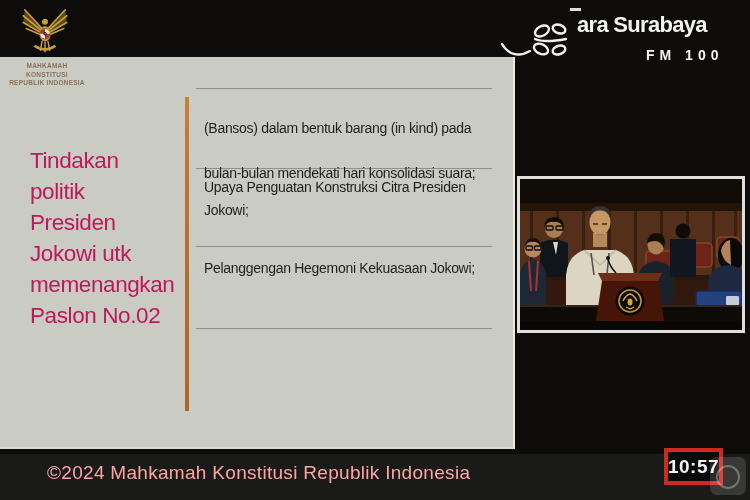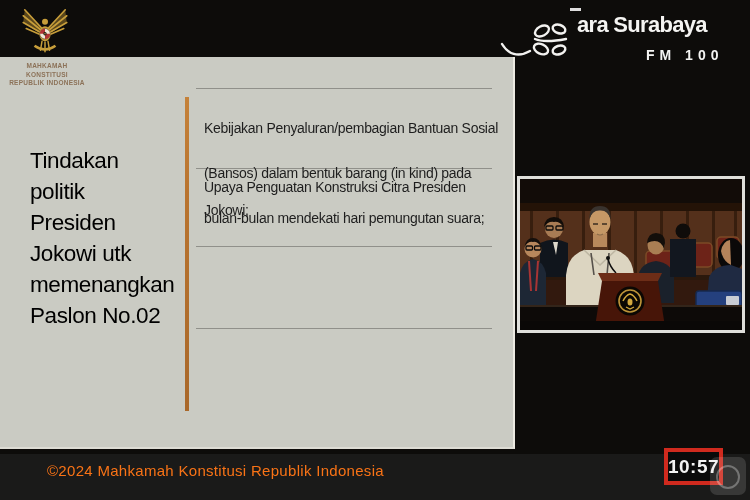--- a/index.html
+++ b/index.html
@@ -5,21 +5,21 @@
   html,body{margin:0;padding:0;background:#000;}
   .stage{position:relative;width:750px;height:500px;background:#0d0c0a;overflow:hidden;
          font-family:"Liberation Sans",sans-serif;}
 
   
   .slide{position:absolute;left:0;top:57px;width:515px;height:392px;box-sizing:border-box;
          background:#cacbc3;border-right:2px solid #eceae2;border-bottom:2px solid #dddcd4;}
   .court-caption{position:absolute;left:8px;top:5px;width:78px;text-align:center;
                  font-size:6.5px;font-weight:bold;letter-spacing:.25px;color:#8c7258;line-height:8.5px;}
   .slide-title{position:absolute;left:30px;top:88px;width:160px;font-size:22.5px;line-height:31px;
-               letter-spacing:-.4px;color:#000000;white-space:pre-line;}
+               letter-spacing:-.4px;color:#be185d;white-space:pre-line;}
   .accent-bar{position:absolute;left:185px;top:40px;width:4px;height:314px;
               background:linear-gradient(180deg,#c5823a,#b9742f 30%,#a9682a);}
   .divider{position:absolute;left:196px;width:296px;height:1px;background:#90908a;}
   .d1{top:31px}.d2{top:111px}.d3{top:189px}.d4{top:271px}
   .bullet{position:absolute;left:204px;width:302px;font-size:14px;letter-spacing:-.3px;
           line-height:22.5px;color:#1e1e1e;white-space:pre-line;}
   .b1{top:37px}.b2{top:119px}.b3{top:200px}.b4{top:279px}
   .bullet .ital{}
   .bullet-line{white-space:nowrap;}
 
@@ -35,21 +35,21 @@
   .station-freq{position:absolute;left:112px;top:47px;font-size:14px;font-weight:bold;
                 letter-spacing:5px;white-space:nowrap;margin-left:44px;}
 
   
   .inset{position:absolute;left:517px;top:176px;width:222px;height:151px;
          border:3px solid #dfdfdb;background:#1a110b;}
   .inset svg{display:block;}
 
   
   .footer-bar{position:absolute;left:0;top:454px;width:750px;height:46px;background:#1a1a19;}
-  .copyright{position:absolute;left:47px;top:462px;font-size:15px;letter-spacing:.3px;color:#f97316;text-align:center;}
+  .copyright{position:absolute;left:47px;top:462px;font-size:19px;letter-spacing:.3px;color:#fca5a5;text-align:center;}
 
   
   .timestamp{position:absolute;left:664px;top:448px;width:59px;height:37px;box-sizing:border-box;
              border:4px solid #d02a1e;background:#0a0a0a;display:flex;align-items:center;
              justify-content:center;z-index:5;}
   .timestamp span{color:#f2f2f2;font-size:19px;font-weight:bold;letter-spacing:.5px;}
   .watermark{position:absolute;left:710px;top:457px;width:36px;height:38px;border-radius:7px;
              background:rgba(240,240,240,.14);z-index:6;}
   .watermark .wm-circle{position:absolute;left:6px;top:8px;width:20px;height:20px;border-radius:50%;
              border:2px solid rgba(255,255,255,.30);}
@@ -72,26 +72,26 @@
 memenangkan
 Paslon No.02</div>
     <div class="accent-bar"></div>
 
     <div class="divider d1"></div>
     <div class="divider d2"></div>
     <div class="divider d3"></div>
     <div class="divider d4"></div>
 
     <div class="bullet b1">
-      <div class="bullet-line">Kebijakan Penyaluran/pembagian Bantuan Sosial</div>
       <div class="bullet-line"><span>(Bansos) dalam bentuk barang (</span><span class="ital">in kind</span><span>) pada</span></div>
-      <div class="bullet-line">bulan-bulan mendekati hari pemungutan suara;</div>
+      <div class="bullet-line">bulan-bulan mendekati hari konsolidasi suara;</div>
     </div>
     <div class="bullet b2">Upaya Penguatan Konstruksi Citra Presiden
 Jokowi;</div>
+    <div class="bullet b3">Pelanggengan Hegemoni Kekuasaan Jokowi;</div>
   </div>
 
   <svg class="emblem" viewBox="0 0 64 70">
     <polygon points="29,34 5,8 3,25 29,42" fill="#a8822d" opacity="0.5"></polygon>
     <polygon points="35,34 59,8 61,25 35,42" fill="#a8822d" opacity="0.5"></polygon>
     <g stroke="#c79e3a" stroke-width="2.2" stroke-linecap="round" fill="none">
       <path d="M29,34 L5,8"></path>
         <path d="M29,37 L3,16"></path>
         <path d="M29,40 L3,25"></path>
         <path d="M30,43 L7,33"></path>

